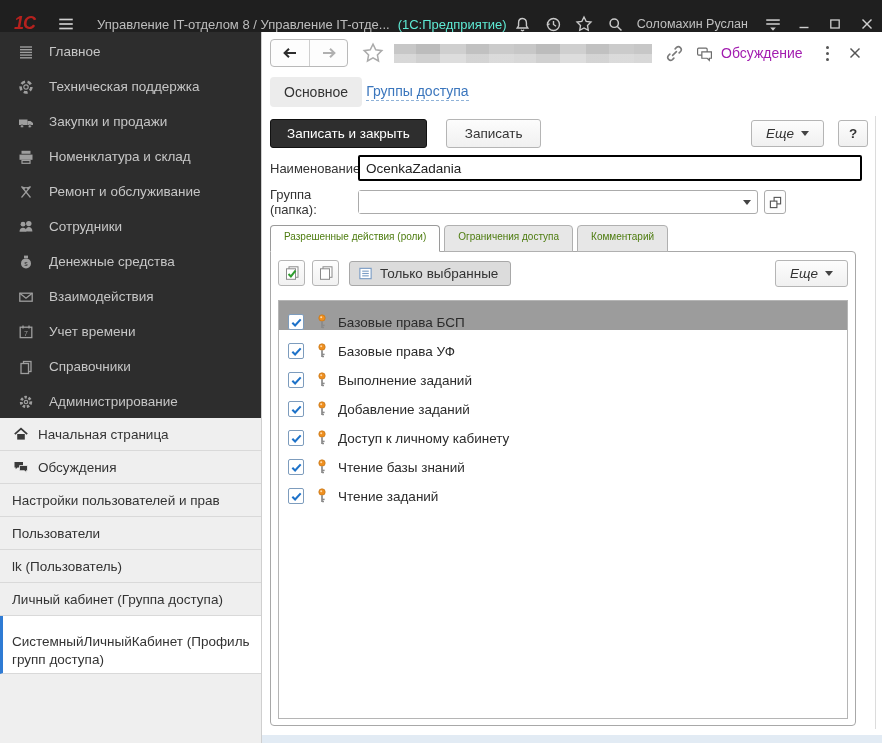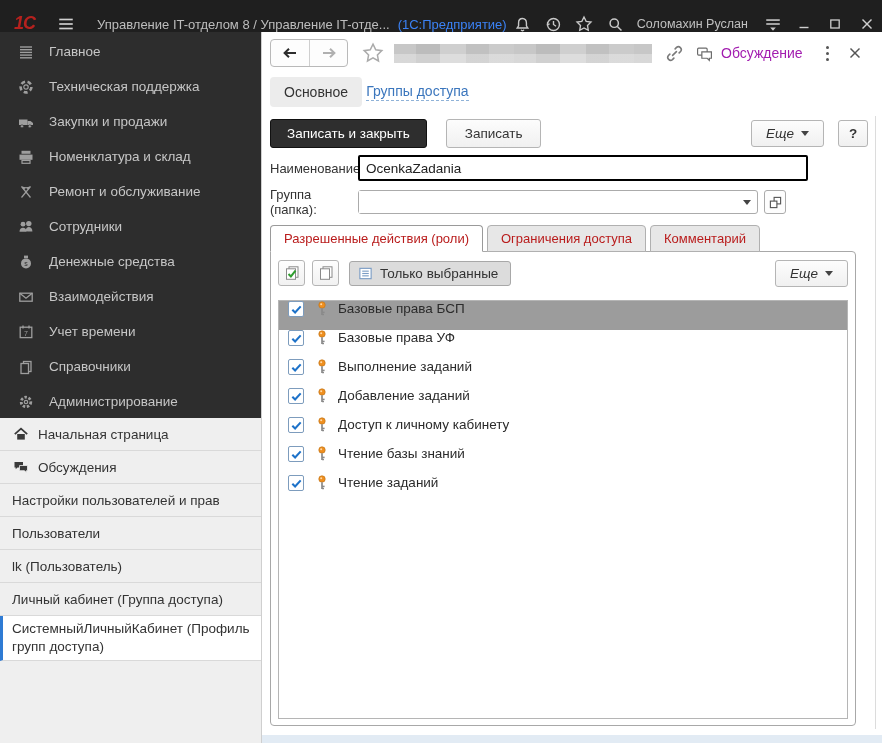--- a/index.html
+++ b/index.html
@@ -5,35 +5,35 @@
   * { box-sizing: border-box; margin: 0; padding: 0; }
   html,body { width:882px; height:743px; overflow:hidden; }
   body { font-family:"Liberation Sans", sans-serif; background:#ffffff; position:relative; font-size:13px; color:#333; }
 
   
   .titlebar { position:absolute; top:0; left:0; width:882px; height:48px; background:#1f1f1f; display:flex; align-items:center; color:#c4c4c4; }
   .logo { margin-left:14px; font-weight:bold; font-style:italic; font-size:18px; color:#b5211e; position:relative; line-height:1; padding-bottom:3px; letter-spacing:-1px;}
   .logo::after { content:""; position:absolute; left:0; right:-2px; bottom:0; height:2px; background:#b5211e; border-radius:2px; }
   .tb-burger { margin-left:22px; cursor:pointer; display:flex; }
   .tb-title { margin-left:22px; font-size:13px; color:#bdbdbd; white-space:nowrap; }
-  .tb-suffix { margin-left:8px; color:#3b82f6; }
+  .tb-suffix { margin-left:8px; color:#5eead4; }
   .tb-spacer { flex:1; }
   .tb-ico { width:34px; height:32px; display:flex; align-items:center; justify-content:center; cursor:pointer; }
   .tb-user { font-size:12.5px; color:#c0c0c0; margin:0 10px 0 6px; white-space:nowrap; cursor:pointer; }
   .tb-win { width:34px; height:32px; display:flex; align-items:center; justify-content:center; cursor:pointer; }
 
   
   .sidebar { position:absolute; top:32px; left:0; width:262px; bottom:0; background:#efefef; border-right:1px solid #cfcfcf; }
   .side-dark { background:#2d2d2d; height:386px; padding-top:2px; }
   .menu-item { height:35px; display:flex; align-items:center; padding-left:17px; cursor:pointer; }
   .menu-item .mi-ico { width:17px; display:flex; justify-content:center; margin-right:15px; flex:none; }
   .menu-item .mi-label { color:#c6c6c6; font-size:13.5px; white-space:nowrap; }
   .win-item { min-height:33px; display:flex; align-items:center; padding:0 10px 0 12px; border-bottom:1px solid #d9d9d9; cursor:pointer; font-size:13.5px; color:#333; background:#efefef; }
   .win-item .wi-ico { width:18px; margin-right:8px; display:flex; justify-content:center; flex:none; }
-  .win-item.active { background:#ffffff; border-left:3px solid #2f7bd4; padding-left:9px; padding-top:4px; padding-bottom:4px; line-height:1.35; }
+  .win-item.active { background:#ffffff; border-left:3px solid #2f7bd4; padding-left:9px; padding-top:17px; padding-bottom:4px; line-height:1.35; }
 
   
   .main { position:absolute; left:262px; top:32px; right:0; bottom:0; background:#fff; }
   .main-rightline { position:absolute; top:84px; bottom:14px; right:6px; border-left:1px solid #dcdcdc; }
   .bottom-strip { position:absolute; left:0; right:0; bottom:0; height:8px; background:#e2ebf4; }
 
   .row-header { position:absolute; top:6px; left:8px; right:10px; height:30px; display:flex; align-items:center; }
   .navgroup { display:flex; border:1px solid #b9b9b9; border-radius:4px; overflow:hidden; background:#fdfdfd; }
   .navbtn { width:38px; height:26px; display:flex; align-items:center; justify-content:center; cursor:pointer; }
   .navbtn + .navbtn { border-left:1px solid #cfcfcf; }
@@ -57,40 +57,40 @@
   .btn { border:1px solid #b5b5b5; border-radius:3px; background:linear-gradient(#fdfdfd,#f0f0f0); padding:5px 14px; font-size:13.5px; color:#333; cursor:pointer; white-space:nowrap; }
   .btn-dark { background:#2e2e2e; border-color:#111; color:#fff; padding:6px 16px; }
   .btn-save { margin-left:19px; padding:6px 18px; }
   .cmd-spacer { flex:1; }
   .btn-more { display:flex; align-items:center;font-style:italic; }
   .caret { width:0; height:0; border-left:4px solid transparent; border-right:4px solid transparent; border-top:5px solid #444; margin-left:7px; display:inline-block; }
   .btn-help { margin-left:14px; width:30px; text-align:center; padding:5px 0; font-weight:bold; }
 
   .row-name { position:absolute; top:122px; left:8px; height:28px; display:flex; align-items:center; }
   .fld-label { width:88px; flex:none; font-size:13px; color:#333; }
-  .inp-name { width:450px; height:26px; border:2px solid #000; border-radius:2px; padding:0 6px; font-size:13.5px; font-family:"Liberation Sans", sans-serif; color:#222; outline:none; }
+  .inp-name { width:504px; height:26px; border:2px solid #000; border-radius:2px; padding:0 6px; font-size:13.5px; font-family:"Liberation Sans", sans-serif; color:#222; outline:none; }
   .row-group { position:absolute; top:156px; left:8px; height:28px; display:flex; align-items:center; }
   .combo { width:400px; height:24px; border:1px solid #ababab; border-radius:3px; display:flex; align-items:stretch; background:#fff; }
   .combo input { flex:1; border:none; outline:none; padding:0 6px; font-size:13.5px; font-family:"Liberation Sans", sans-serif; }
   .combo-arrow { width:20px; display:flex; align-items:center; justify-content:center; cursor:pointer; }
   .open-btn { width:22px; height:24px; margin-left:6px; border:1px solid #ababab; border-radius:3px; background:#fdfdfd; display:flex; align-items:center; justify-content:center; cursor:pointer; }
 
   .tabsrow { position:absolute; top:193px; left:8px; height:27px; display:flex; z-index:2; }
-  .tab { padding:5px 13px 6px; font-size:13px; border:1px solid #b0b0b0; background:#e7e7e7; border-radius:4px 4px 0 0; margin-right:4px; cursor:pointer; color:#b91c1c; white-space:nowrap; }
+  .tab { padding:5px 13px 6px; font-size:10px; border:1px solid #b0b0b0; background:#e7e7e7; border-radius:4px 4px 0 0; margin-right:4px; cursor:pointer; color:#4d7c0f; white-space:nowrap; }
   .tab.active { background:#fff; border-color:#9a9a9a; border-bottom-color:#fff; position:relative; z-index:3; }
 
   .panel { position:absolute; top:219px; left:8px; width:586px; bottom:17px; border:1px solid #a8a8a8; border-radius:0 4px 4px 4px; background:#fff; padding:7px 7px 6px 7px; }
   .rt-toolbar { display:flex; align-items:center; height:28px; }
   .icobtn { width:27px; height:26px; border:1px solid #b5b5b5; border-radius:3px; background:linear-gradient(#fdfdfd,#f1f1f1); display:flex; align-items:center; justify-content:center; cursor:pointer; margin-right:7px; }
   .btn-toggle { display:flex; align-items:center; background:#dcdcdc; border-color:#a8a8a8; padding:4px 12px 4px 8px; margin-left:3px; }
   .btn-toggle svg { margin-right:7px; }
   .rt-spacer { flex:1; }
 
   .roles-list { margin-top:7px; border:1px solid #b5b5b5; position:absolute; left:7px; right:7px; top:41px; bottom:6px; background:#fff; overflow:hidden; }
-  .role-row { height:29px; display:flex; align-items:flex-start; padding-left:9px; cursor:pointer; background:#fff; }
+  .role-row { height:29px; display:flex; align-items:flex-end; padding-left:9px; cursor:pointer; background:#fff; }
   .role-row.selected { background:#9c9c9c; }
   .cb { width:16px; height:16px; border:1px solid #7d9cbd; border-radius:2px; background:#fff; display:flex; align-items:center; justify-content:center; flex:none; cursor:pointer; }
   .role-row .keyico { margin:0 10px 0 12px; display:flex; flex:none; }
   .role-label { font-size:13.5px; color:#2b2b2b; white-space:nowrap; }
 </style>
 </head>
 <body>
 
 <div class="titlebar">
   <div class="logo"><span>1С</span></div>

